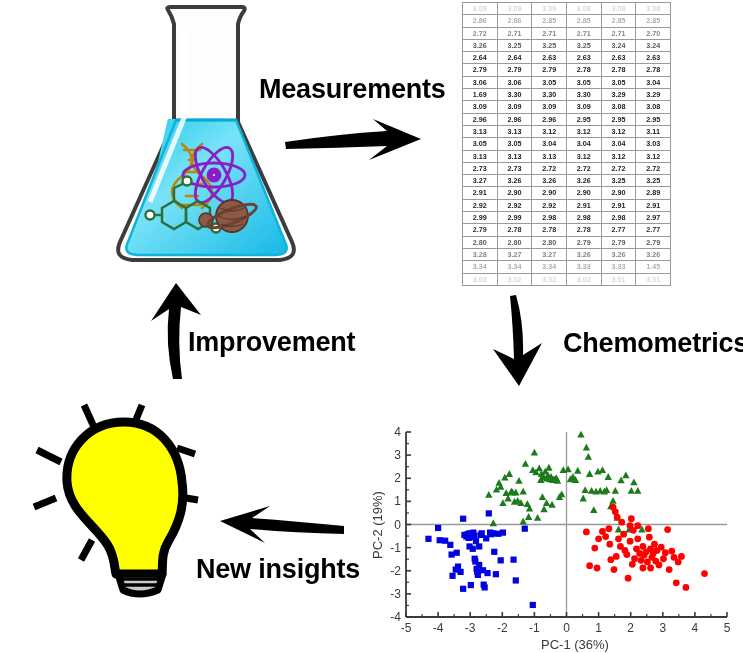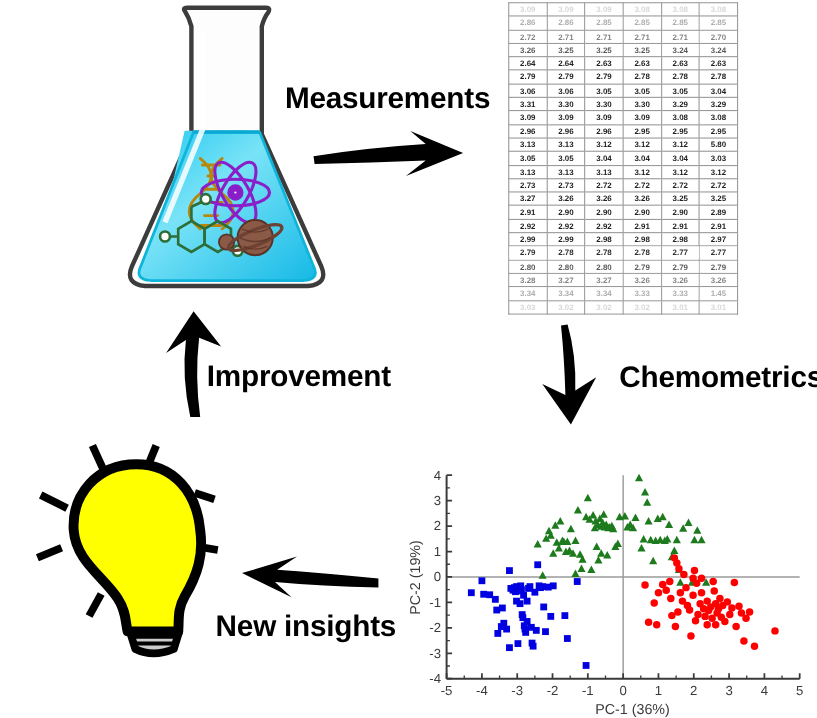--- a/index.html
+++ b/index.html
@@ -273,21 +273,21 @@
           </tr>
           <tr style="opacity: 1;">
             <td>3.06</td>
             <td>3.06</td>
             <td>3.05</td>
             <td>3.05</td>
             <td>3.05</td>
             <td>3.04</td>
           </tr>
           <tr style="opacity: 1;">
-            <td>3.31</td>
+            <td>1.69</td>
             <td>3.30</td>
             <td>3.30</td>
             <td>3.30</td>
             <td>3.29</td>
             <td>3.29</td>
           </tr>
           <tr style="opacity: 1;">
             <td>3.09</td>
             <td>3.09</td>
             <td>3.09</td>
@@ -302,21 +302,21 @@
             <td>2.95</td>
             <td>2.95</td>
             <td>2.95</td>
           </tr>
           <tr style="opacity: 1;">
             <td>3.13</td>
             <td>3.13</td>
             <td>3.12</td>
             <td>3.12</td>
             <td>3.12</td>
-            <td>5.80</td>
+            <td>3.11</td>
           </tr>
           <tr style="opacity: 1;">
             <td>3.05</td>
             <td>3.05</td>
             <td>3.04</td>
             <td>3.04</td>
             <td>3.04</td>
             <td>3.03</td>
           </tr>
           <tr style="opacity: 1;">

